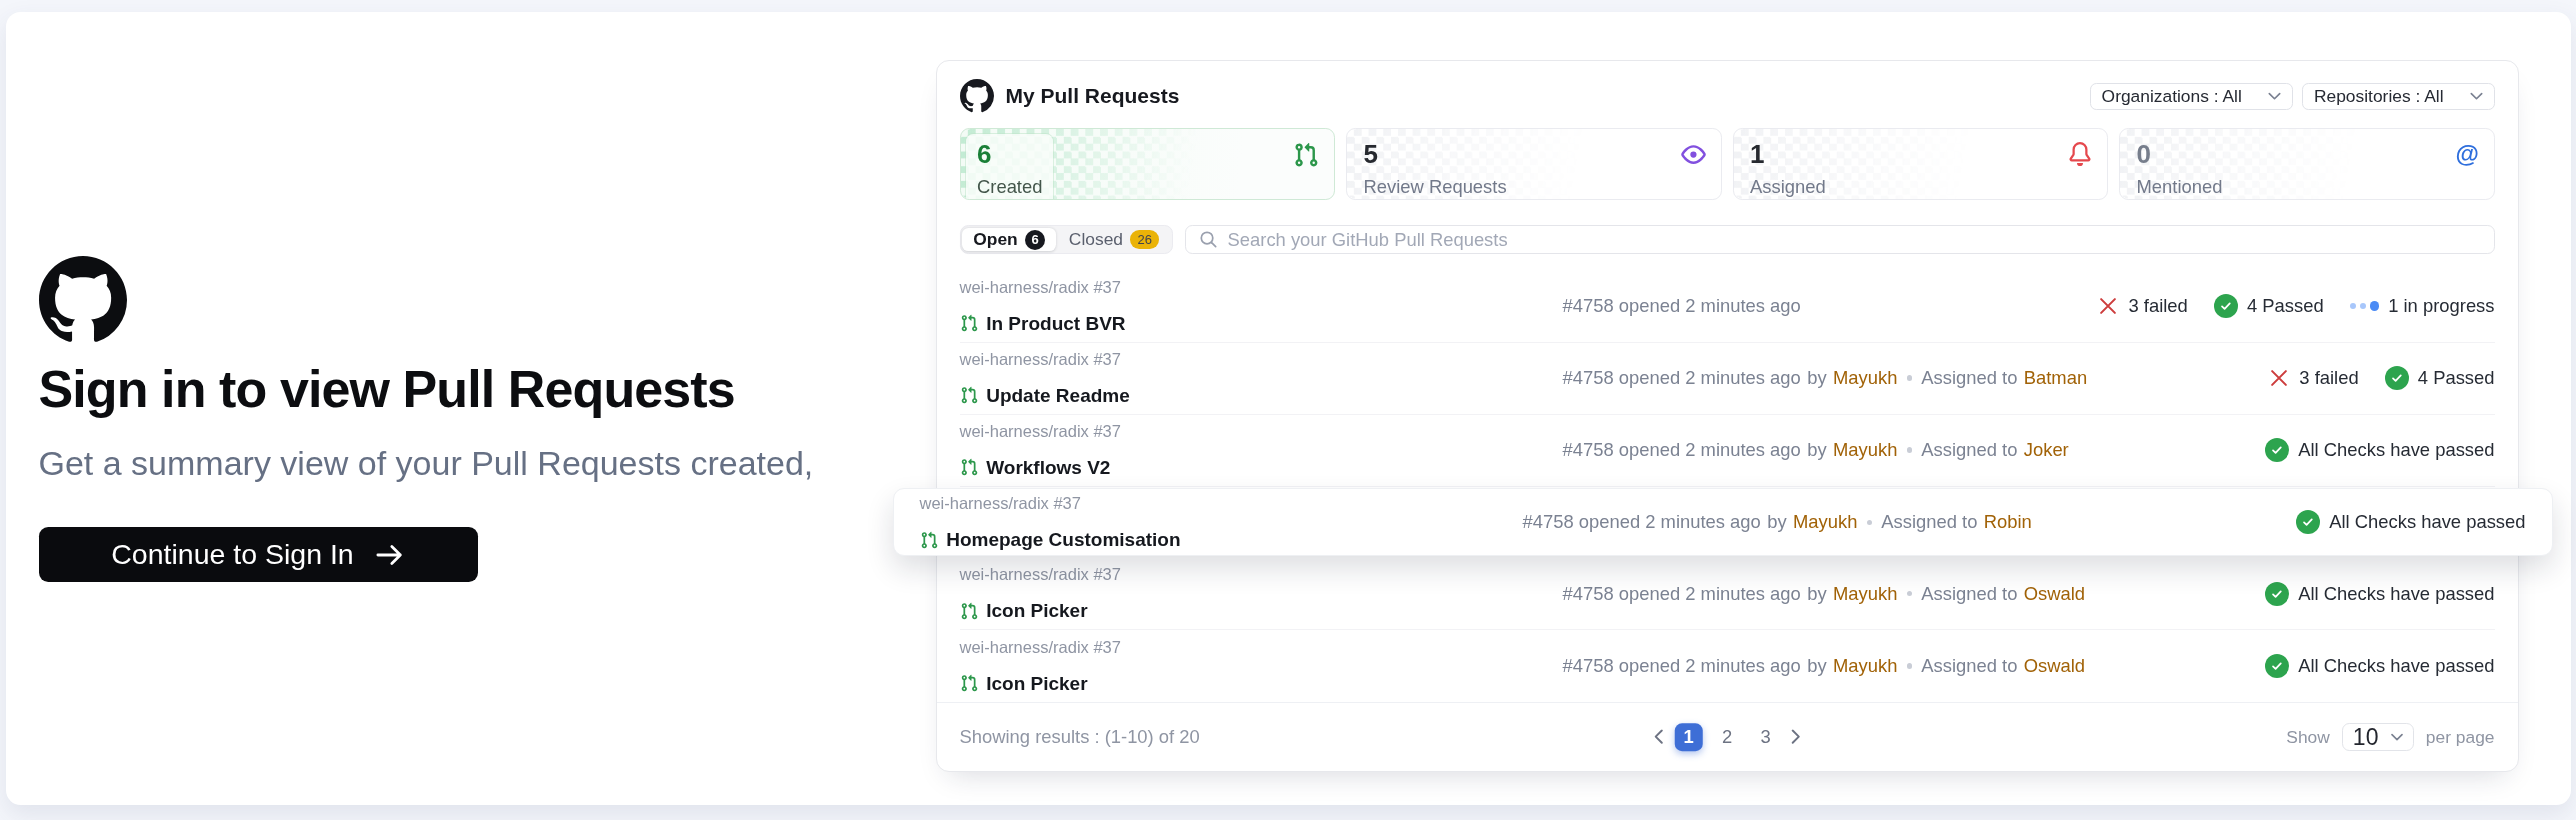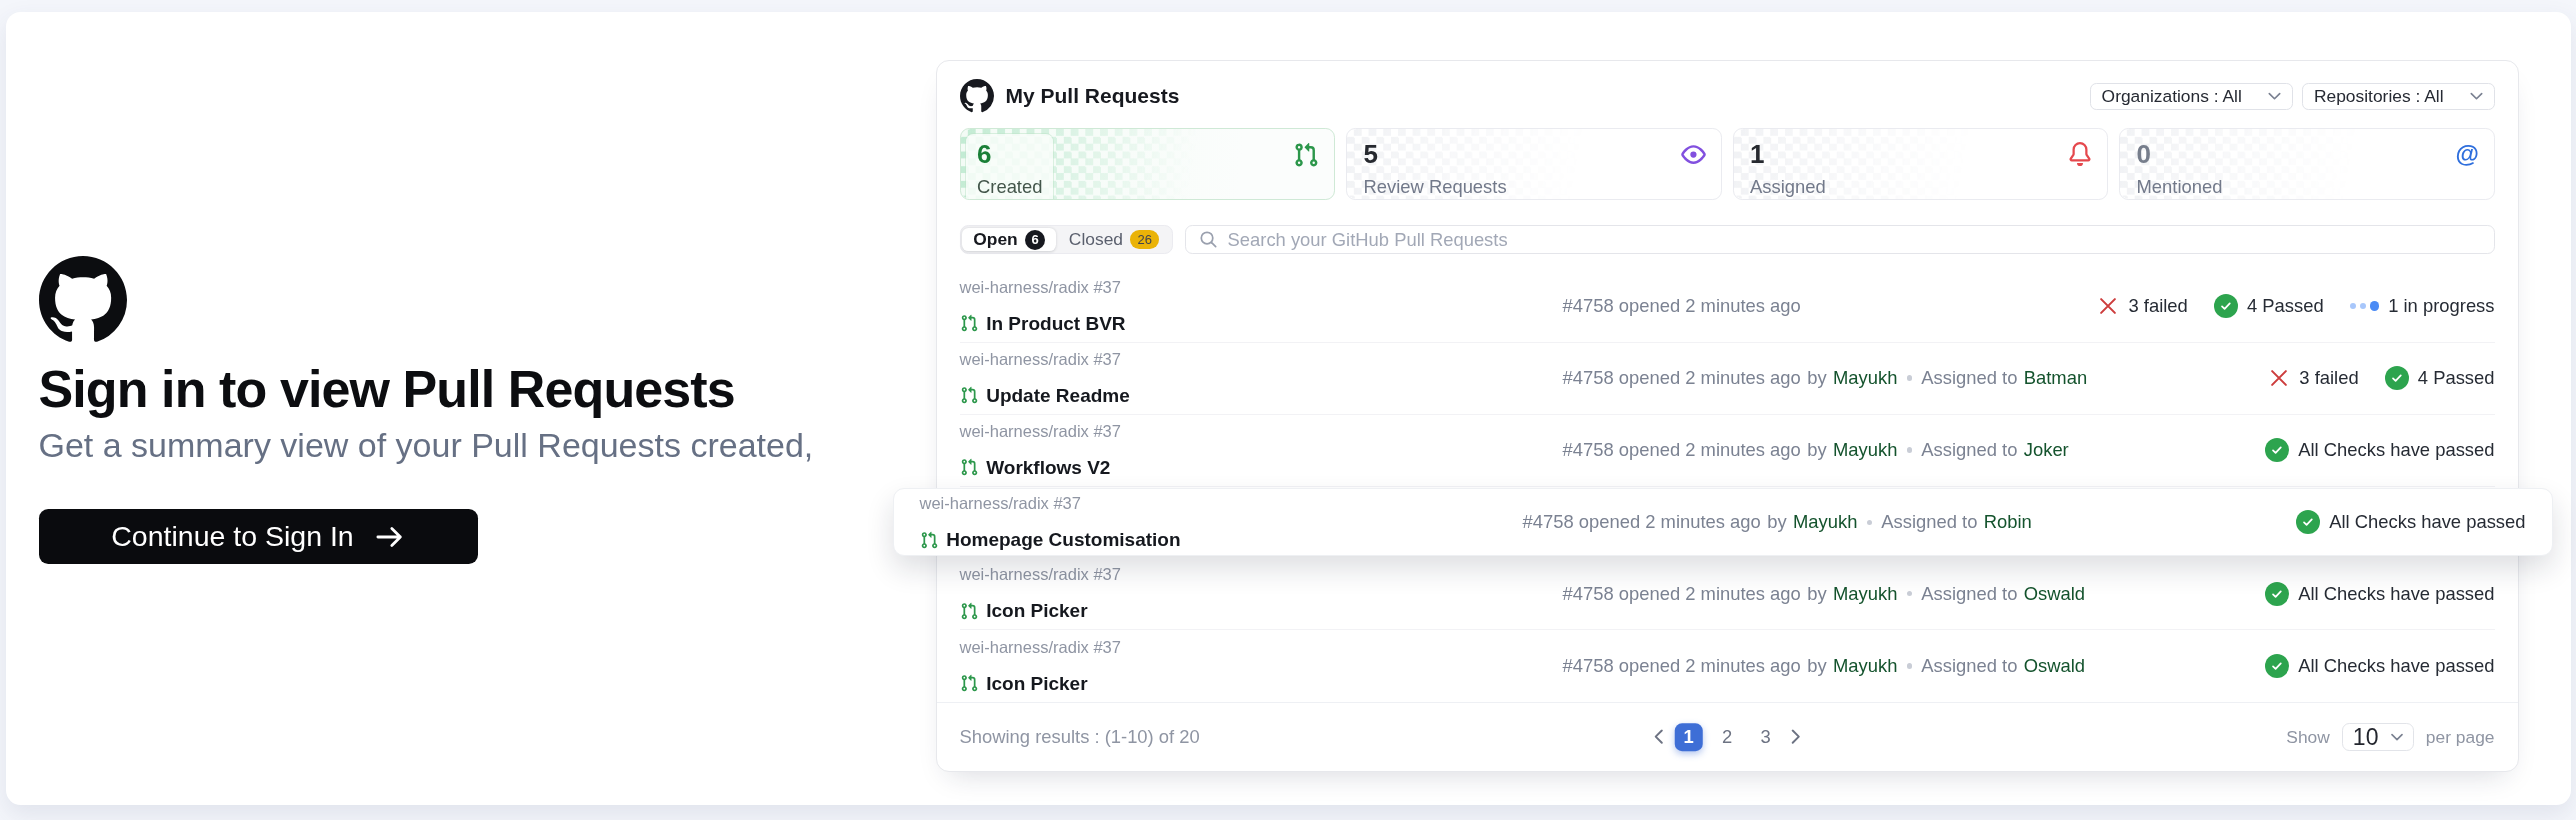--- a/index.html
+++ b/index.html
@@ -17,21 +17,21 @@
     box-shadow:0 9.2px 24px rgba(60,70,110,.10);
   }
 
   
   .signin { position:absolute; left:33px; top:244px; width:826px; }
   .signin .octocat { width:88px; height:88px; color:#0c0d10; display:block; }
   .signin h1 {
     margin-top:14.7px; font-size:52px; font-weight:700; letter-spacing:-0.9px;
     color:#0c0d10; white-space:nowrap;
   }
-  .signin .sub { margin-top:5px; font-size:34px; line-height:1.28; color:#667084; }
+  .signin .sub { margin-top:23px; font-size:34px; line-height:1.28; color:#667084; }
   .signin .sub span { display:block; white-space:nowrap; }
   .cta {
     margin-top:42px; width:439px; height:55px; border:none; cursor:pointer;
     background:#0a0b0e; color:#ffffff; border-radius:9.2px;
     display:inline-flex; align-items:center; justify-content:center; gap:20px;
     font-family:inherit; font-size:28.5px; font-weight:500;
   }
   .cta svg { display:block; }
 
   
@@ -121,21 +121,21 @@
     position:relative; z-index:3; height:68px; margin:1.8px -35px 1.8px -44px;
     padding:0 26px; background:#fff; border:0.9px solid #eef0f3; border-radius:11px;
     box-shadow:0 13px 27.5px rgba(18,27,52,.14); border-bottom:0.9px solid #eef0f3;
   }
   .row-left { width:603px; padding-right:18.4px; }
   .repo { font-size:16.5px; color:#8f95a3; }
   .title-line { margin-top:16px; display:flex; align-items:center; gap:8.3px; }
   .title-line svg { color:#2c974b; display:block; }
   .pr-title { font-size:19px; font-weight:700; color:#15181e; }
   .row-mid { flex:1; display:flex; align-items:center; gap:6.4px; font-size:18.4px; color:#7b8292; white-space:nowrap; }
-  .mid-dark { color:#14532d; font-weight:500; }
+  .mid-dark { color:#a16207; font-weight:500; }
   .dot-sep { width:5.5px; height:5.5px; border-radius:50%; background:#c9cdd6; margin:0 2.8px; }
   .row-status { margin-left:auto; display:flex; gap:26px; font-size:18.4px; color:#262b34; font-weight:500; }
   .st { display:flex; align-items:center; gap:9.2px; white-space:nowrap; }
   .x-icon { color:#cd3d3d; display:block; }
   .chk {
     width:24px; height:24px; border-radius:50%; background:#2da44e;
     display:flex; align-items:center; justify-content:center; flex:none;
   }
   .dots { display:flex; align-items:center; gap:3.7px; }
   .dots i { width:6.4px; height:6.4px; border-radius:50%; background:#a8c7fb; }

